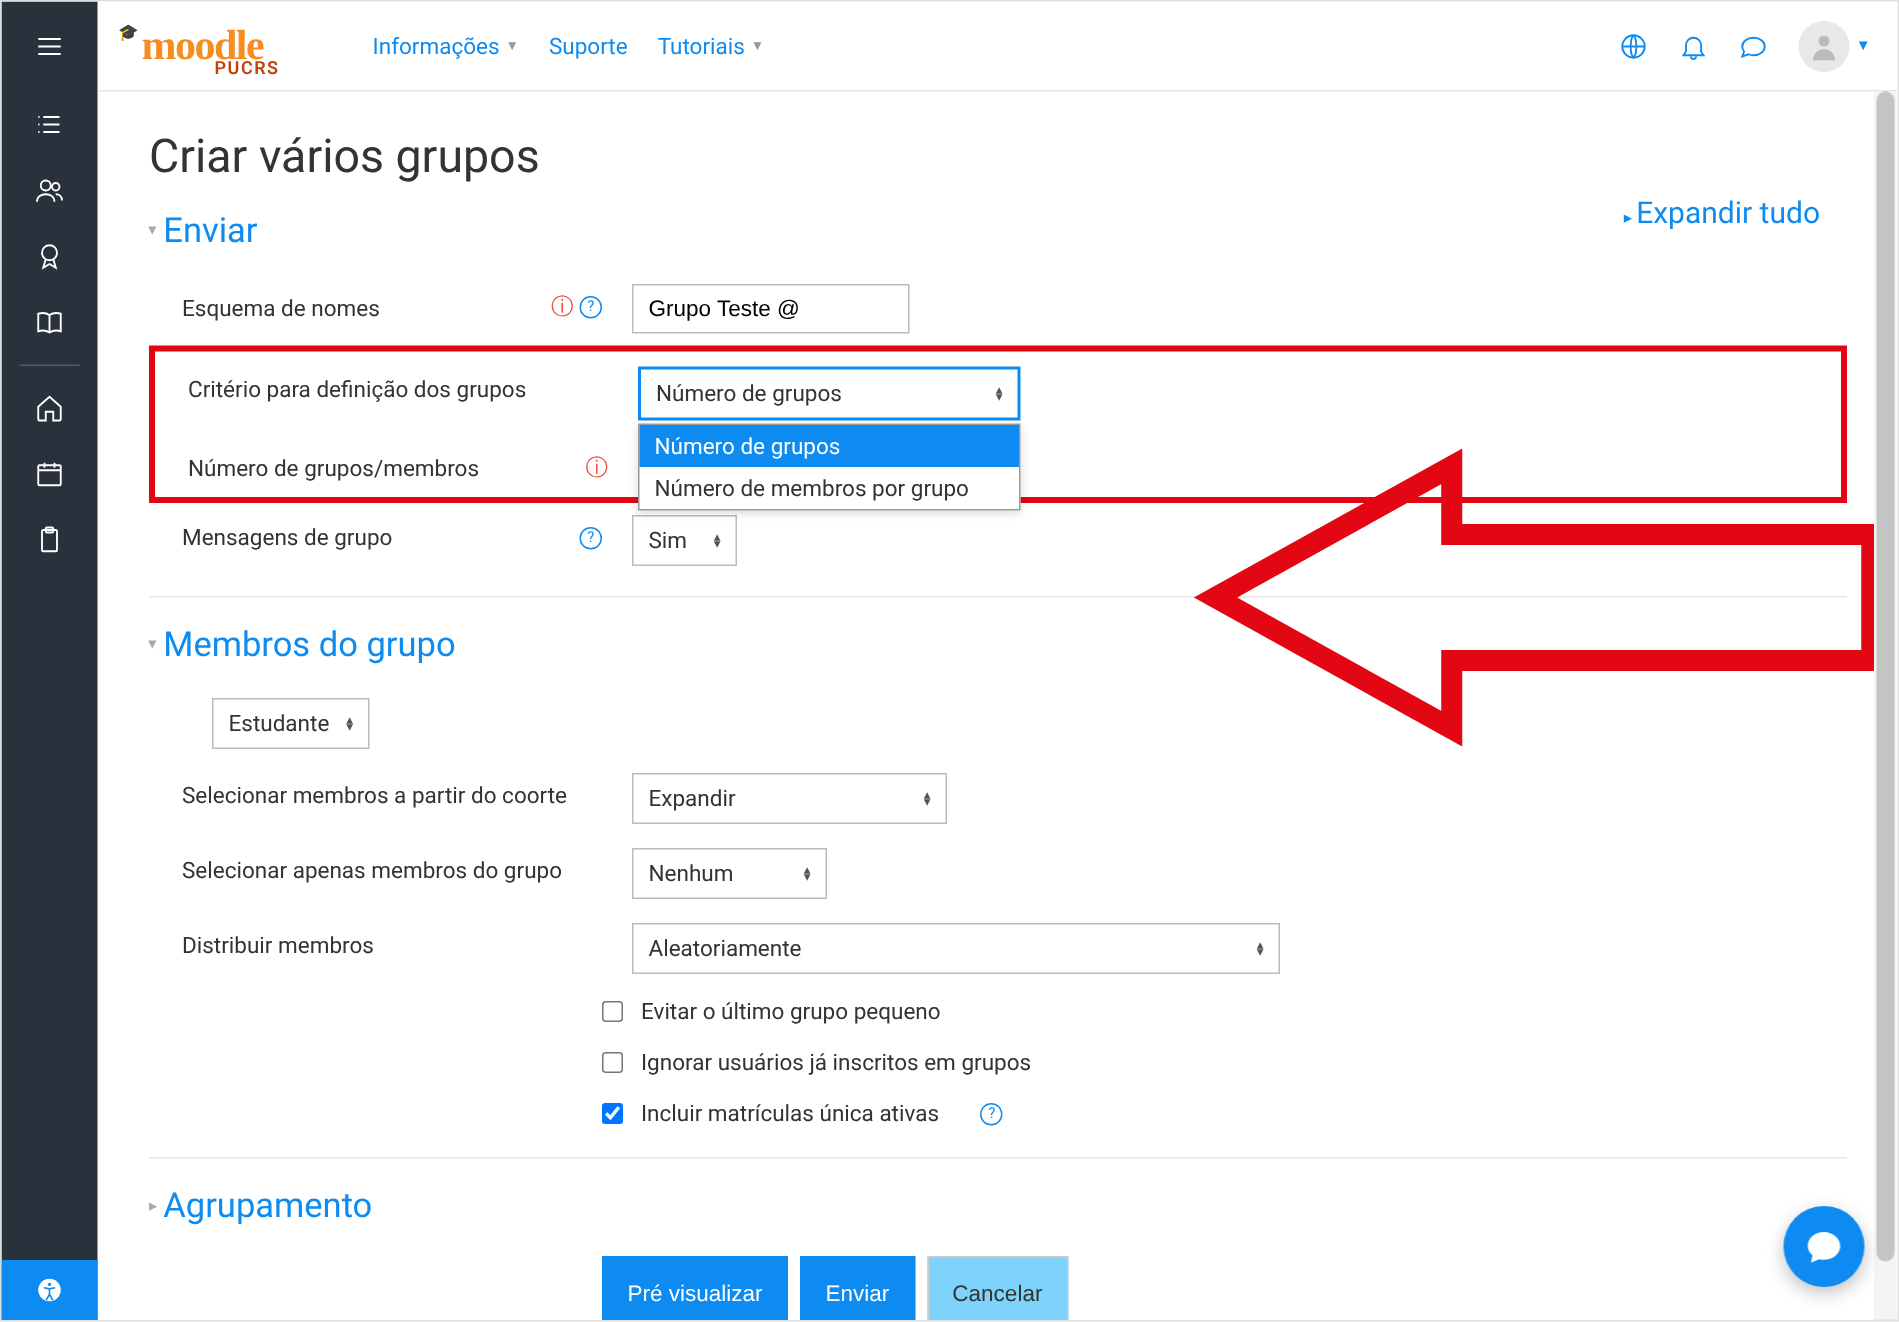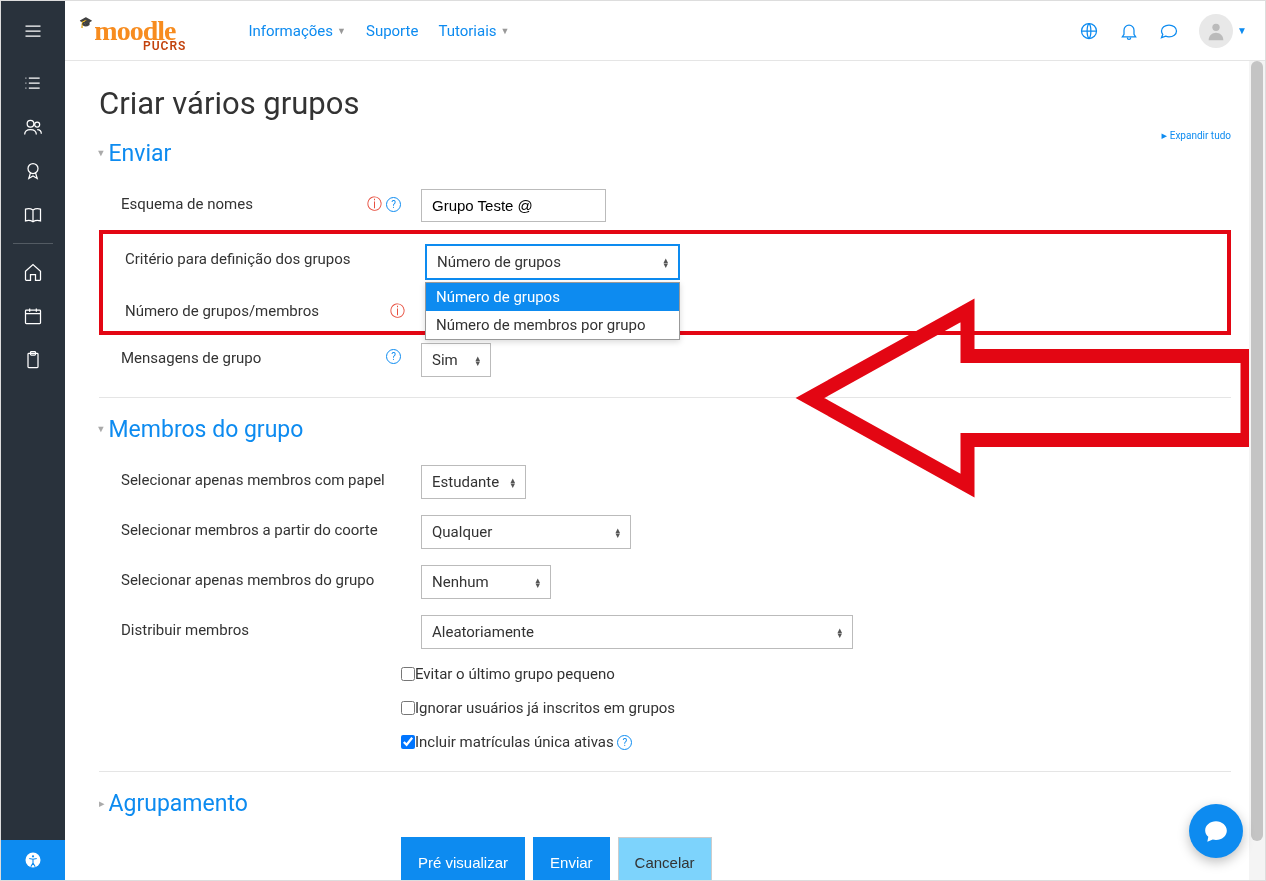--- a/index.html
+++ b/index.html
@@ -31,31 +31,31 @@
 .nav-right { margin-left: auto; display: flex; align-items: center; gap: 20px; }
 .nav-icon { color: #0d8bf0; cursor: pointer; display: flex; }
 .nav-icon svg { width: 20px; height: 20px; stroke: #0d8bf0; fill: none; stroke-width: 1.5; }
 .avatar { width: 34px; height: 34px; border-radius: 50%; background: #e8e8e8; display: flex; align-items: center; justify-content: center; }
 .avatar svg { width: 22px; height: 22px; fill: #bbb; }
 .user-caret { color: #0d8bf0; font-size: 10px; margin-left: 4px; }
 
 
 .content { flex: 1; overflow-y: auto; padding: 24px 34px 20px 34px; position: relative; }
 .page-title { font-size: 31px; font-weight: 400; color: #333; margin-bottom: 18px; }
-.expand-all { position: absolute; right: 34px; top: 68px; color: #0d8bf0; font-size: 10px; cursor: pointer; }
+.expand-all { position: absolute; right: 52px; top: 68px; color: #0d8bf0; font-size: 20px; cursor: pointer; }
 .expand-all::before { content: "▸ "; color: #0d8bf0; font-size: 11px; }
 
 .section { margin-bottom: 6px; }
 .section-header { display: flex; align-items: center; gap: 4px; margin-bottom: 14px; cursor: pointer; }
 .section-caret { color: #aaa; font-size: 11px; transform: rotate(90deg); display: inline-block; }
 .section-caret.collapsed { transform: none; }
 .section-title { color: #0d8bf0; font-size: 23px; font-weight: 400; }
 
 .form-row { display: flex; align-items: flex-start; padding: 8px 0 8px 22px; min-height: 40px; }
-.form-label { width: 280px; padding-top: 6px; font-size: 15px; color: #333; display: flex; align-items: flex-start; gap: 16px; }
+.form-label { width: 280px; padding-top: 6px; font-size: 15px; color: #333; display: flex; align-items: center; gap: 16px; }
 .form-label .icons { margin-left: auto; display: flex; gap: 4px; align-items: center; }
 .req-icon { color: #e74c3c; font-size: 15px; }
 .help-icon { display: inline-flex; width: 15px; height: 15px; border: 1.5px solid #0d8bf0; border-radius: 50%; color: #0d8bf0; font-size: 10px; align-items: center; justify-content: center; cursor: pointer; }
 .form-control { margin-left: 20px; }
 
 input[type="text"] { border: 1px solid #bbb; padding: 7px 10px; font-size: 15px; border-radius: 0; width: 185px; }
 .select { border: 1px solid #bbb; padding: 7px 10px; font-size: 15px; background: #fff; position: relative; display: inline-flex; align-items: center; justify-content: space-between; cursor: pointer; }
 .select .sel-caret { margin-left: 10px; color: #555; font-size: 9px; line-height: 8px; }
 .select .sel-caret::before { content: "▴"; display: block; }
 .select .sel-caret::after { content: "▾"; display: block; margin-top: -3px; }
@@ -71,21 +71,21 @@
 .highlight-box .form-row { padding-left: 22px; }
 .dropdown-open { position: relative; }
 .dropdown-open .select { border: 2px solid #0d8bf0; width: 255px; }
 .dropdown-menu { position: absolute; top: 38px; left: 0; width: 255px; border: 1px solid #999; background: #fff; z-index: 5; box-shadow: 0 2px 6px rgba(0,0,0,0.15); }
 .dropdown-option { padding: 5px 10px; font-size: 15px; cursor: pointer; }
 .dropdown-option.selected { background: #0d8bf0; color: #fff; }
 
 
 .arrow-annotation { position: absolute; left: 710px; top: 232px; pointer-events: none; }
 
-.checkbox-row { display: flex; align-items: center; gap: 0; padding: 8px 0 8px 302px; font-size: 15px; }
+.checkbox-row { display: flex; align-items: center; gap: 12px; padding: 8px 0 8px 302px; font-size: 15px; }
 .checkbox-row input { width: 14px; height: 14px; }
 
 .section-divider { border: none; border-top: 1px solid #e5e5e5; margin: 12px 0 18px 0; }
 
 .form-actions { display: flex; gap: 8px; padding: 6px 0 16px 302px; }
 .btn { padding: 16px 16px; font-size: 15px; border: 1px solid transparent; cursor: pointer; }
 .btn-primary { background: #0d8bf0; color: #fff; }
 .btn-secondary { background: #7dd3fc; color: #333; border-color: #ccc; }
 
 
@@ -281,38 +281,35 @@
 
       <hr class="section-divider">
 
       <div class="section">
         <div class="section-header">
           <span class="section-caret">▸</span>
           <span class="section-title">Membros do grupo</span>
         </div>
 
         <div class="form-row">
-          <div class="form-label" style="width:280px;">
-            <span>Selecionar apenas membros com papel</span>
-          </div>
           <div class="form-control">
             <div class="select sm">
               <span>Estudante</span>
                 <span class="sel-caret"></span>
             </div>
           </div>
         </div>
 
         <div class="form-row">
           <div class="form-label">
             <span>Selecionar membros a partir do coorte</span>
           </div>
           <div class="form-control">
             <div class="select lg">
-              <span>Qualquer</span>
+              <span>Expandir</span>
                 <span class="sel-caret"></span>
             </div>
           </div>
         </div>
 
         <div class="form-row">
           <div class="form-label">
             <span>Selecionar apenas membros do grupo</span>
           </div>
           <div class="form-control">

